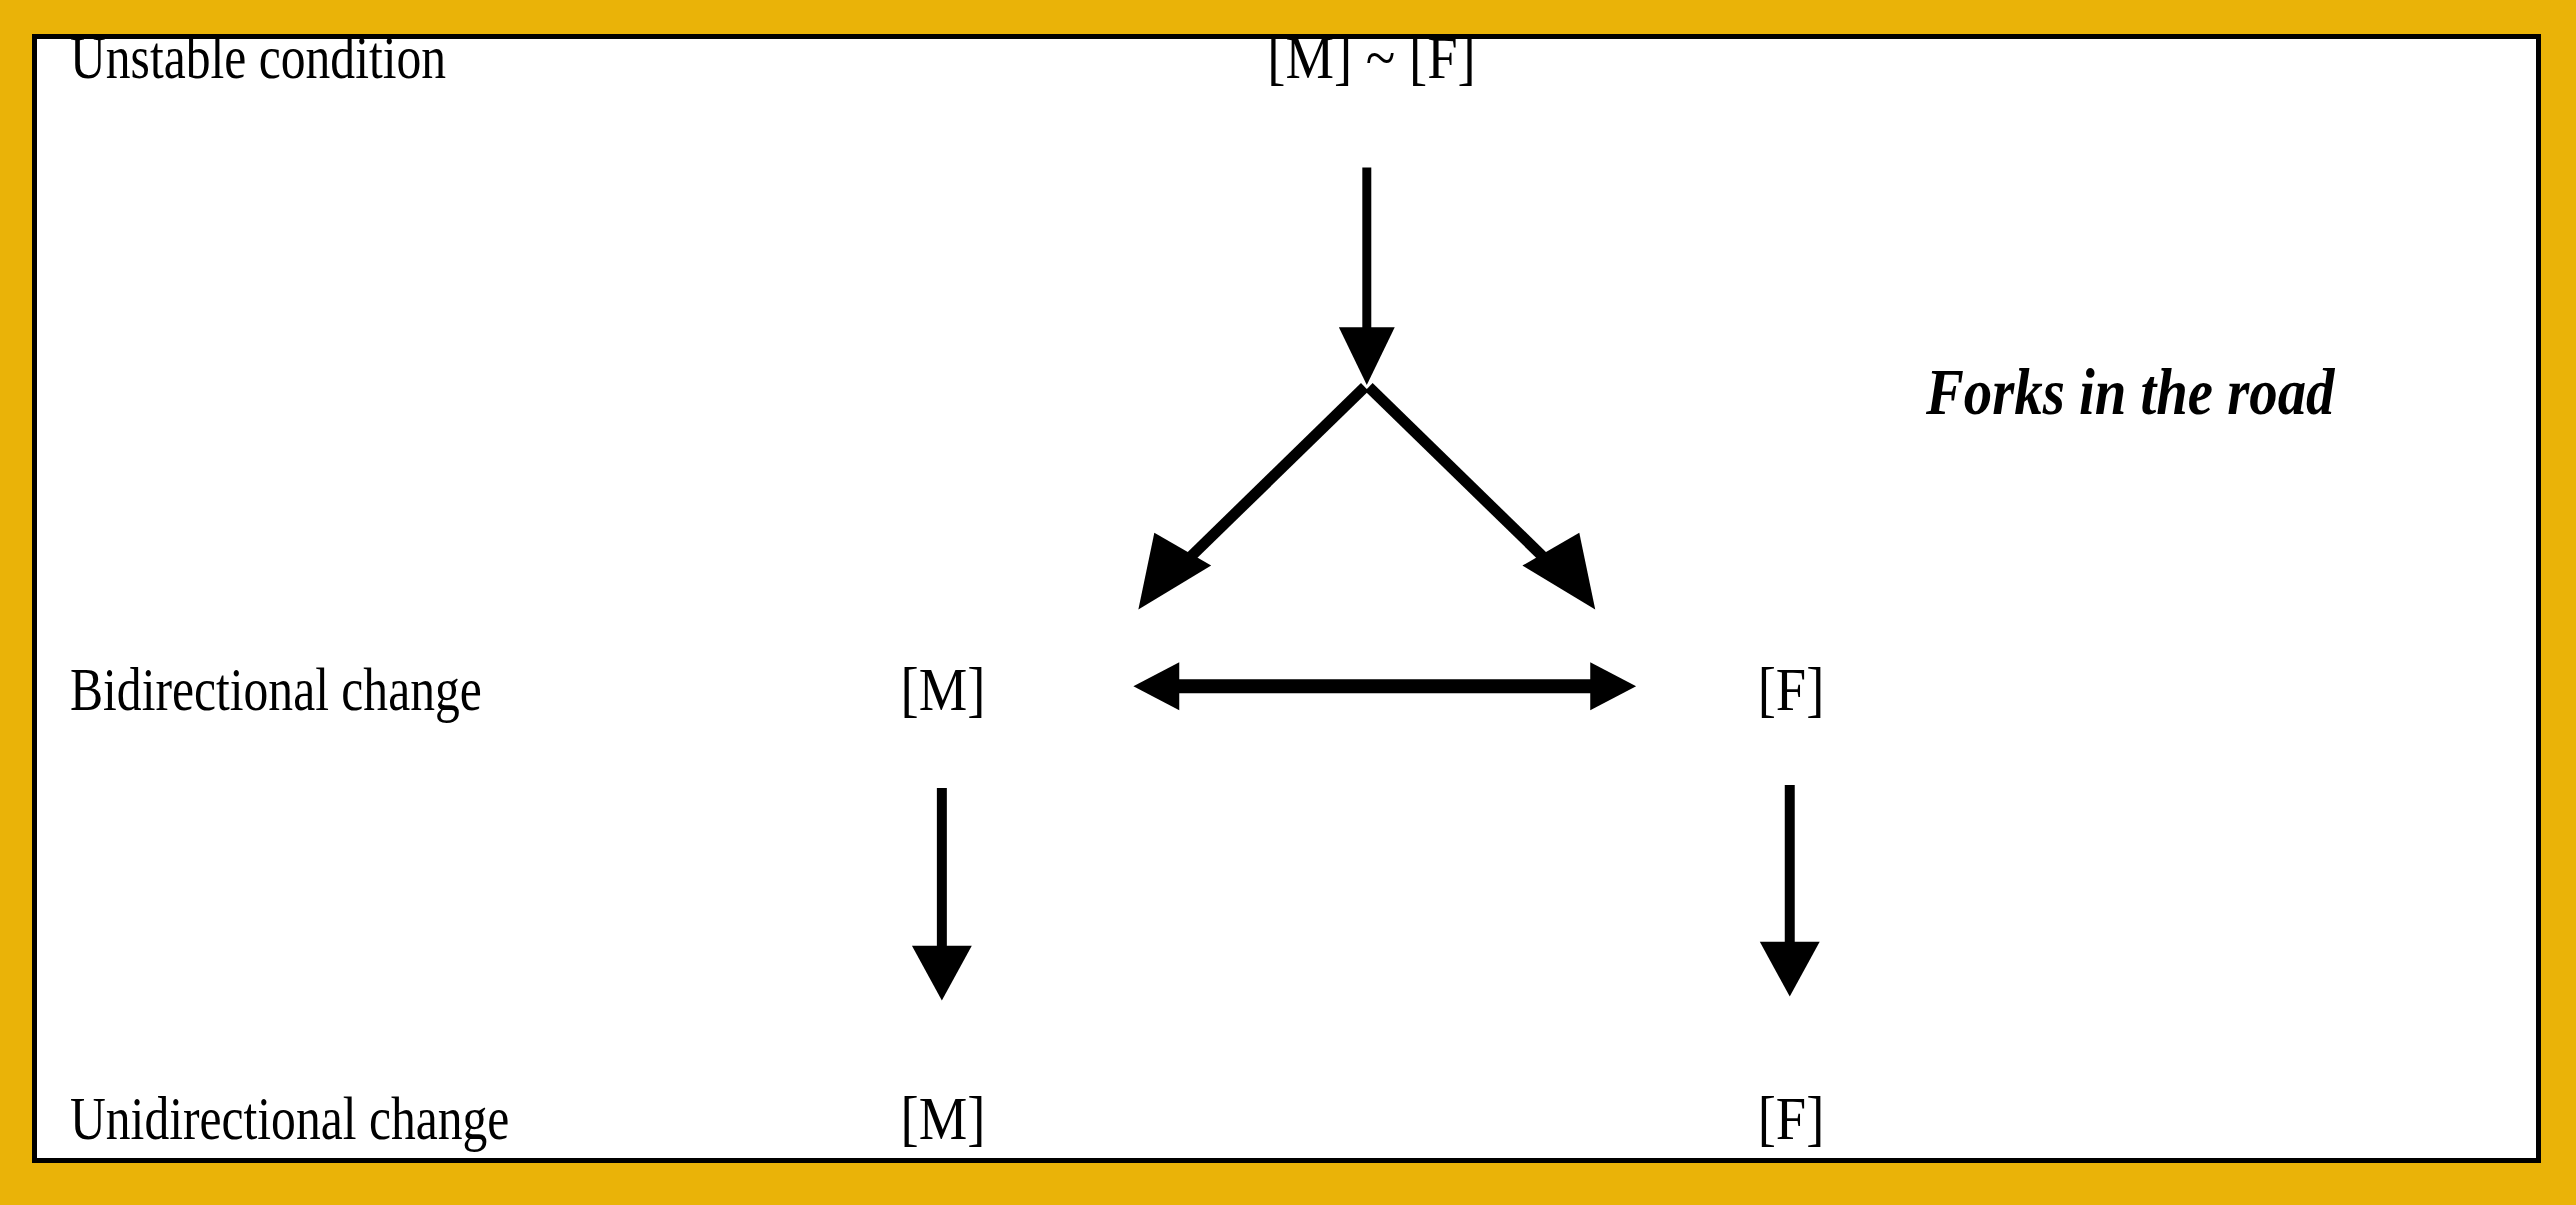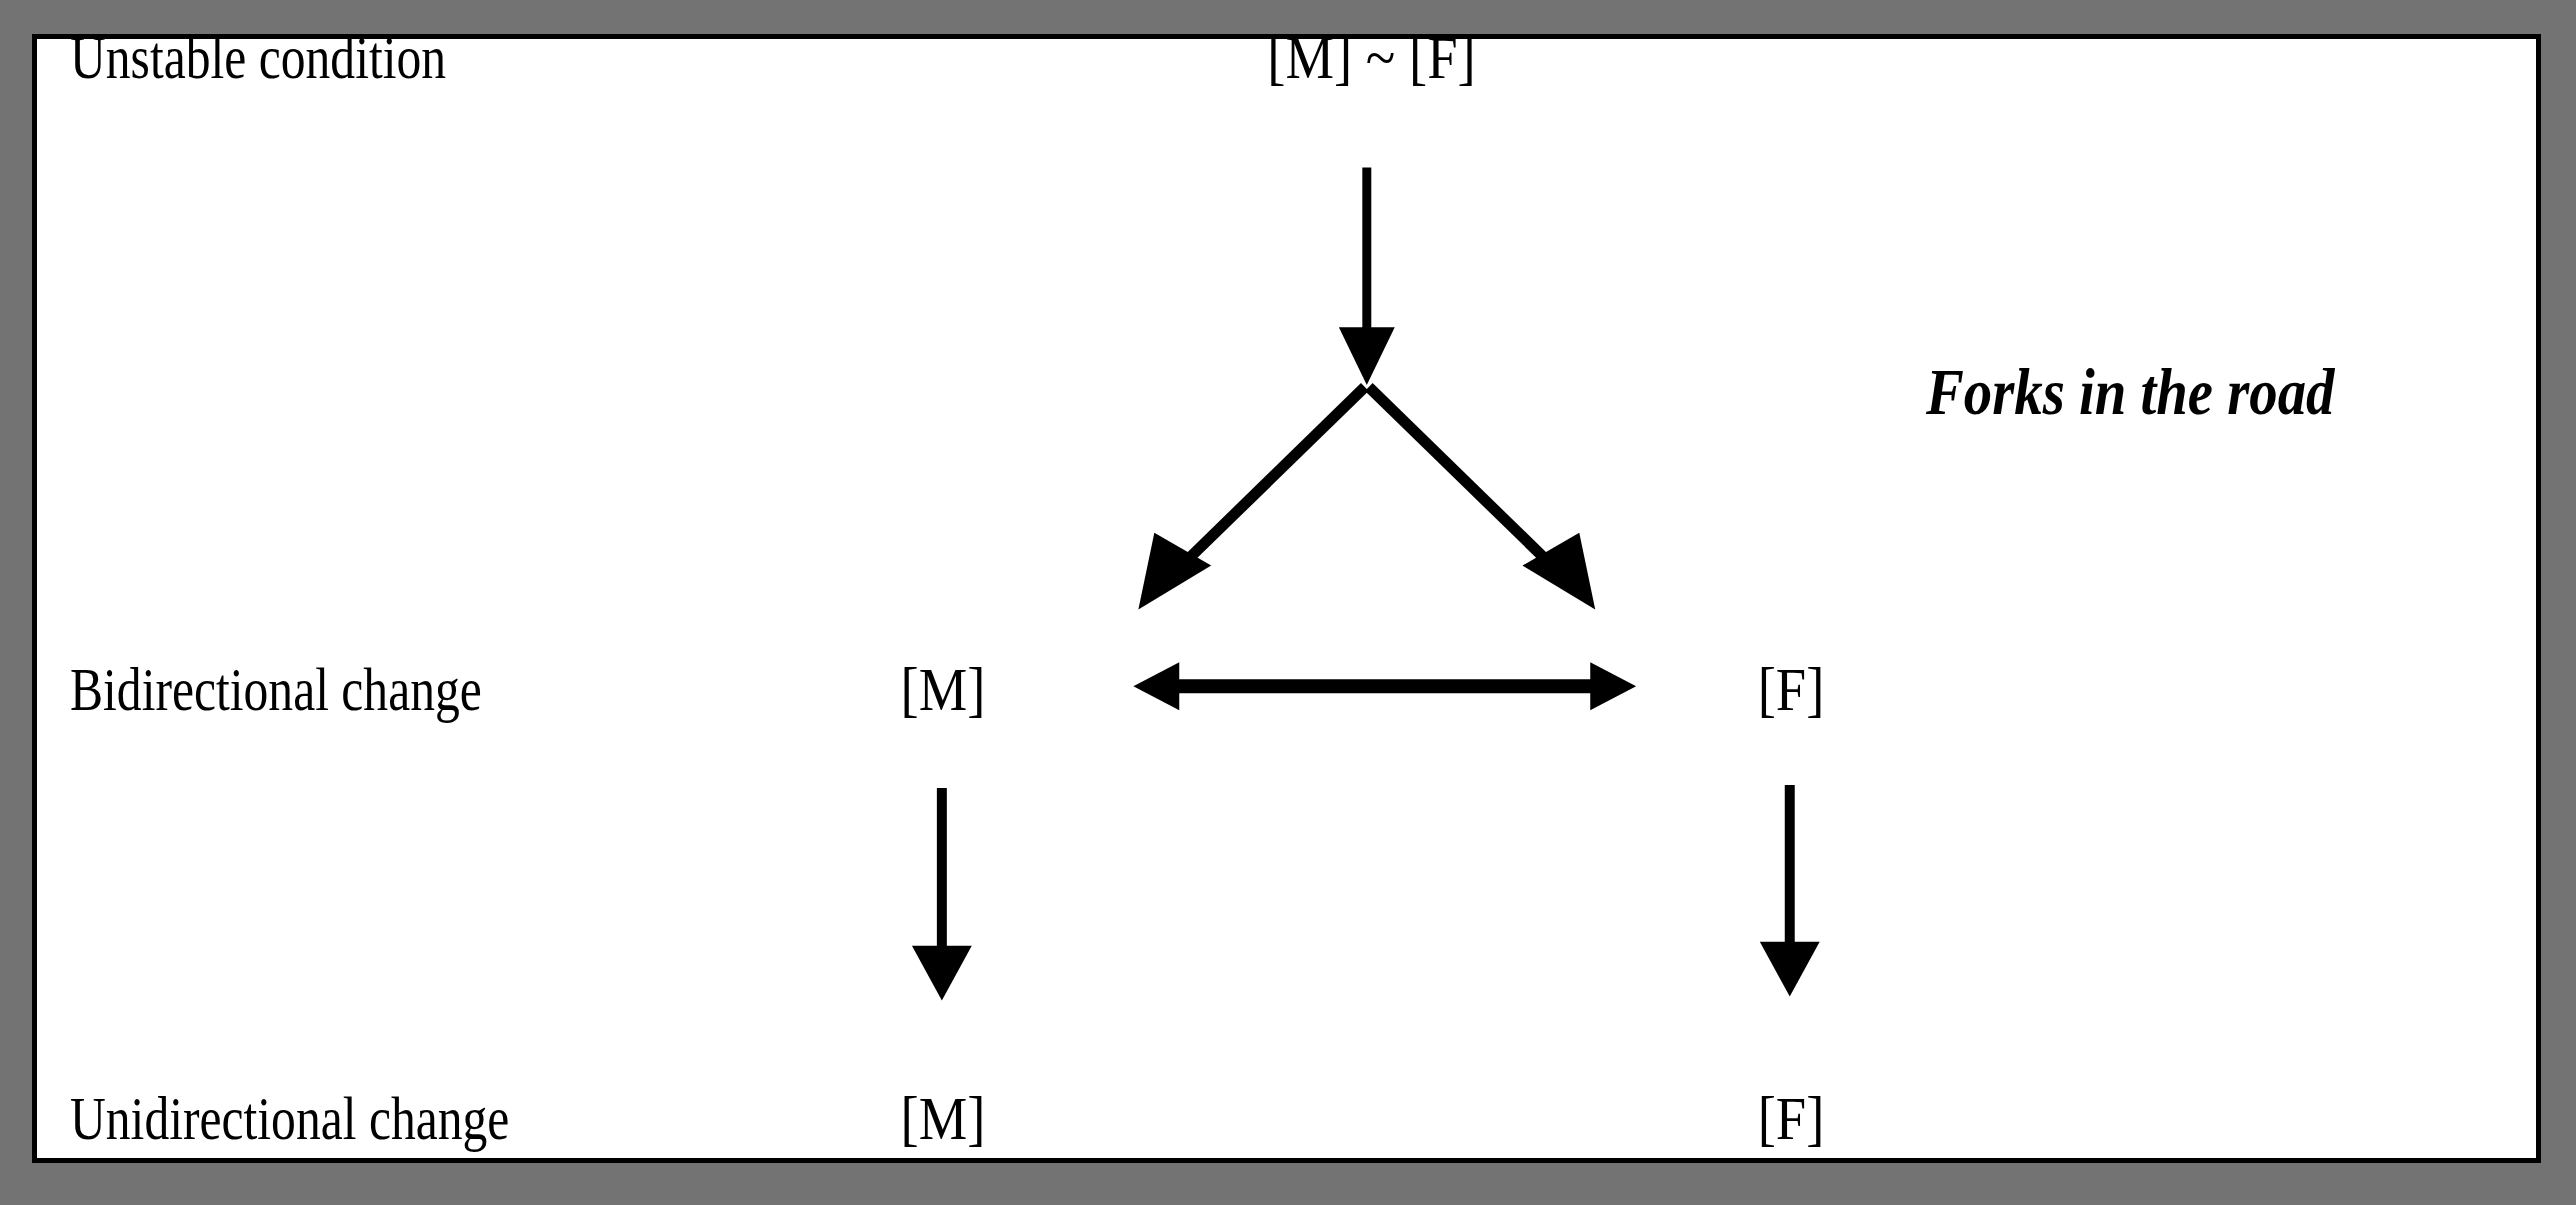--- a/index.html
+++ b/index.html
@@ -4,21 +4,21 @@
 <style>
   html, body {
     margin: 0;
     padding: 0;
     background: #ffffff;
   }
   #page {
     position: relative;
     width: 2576px;
     height: 1205px;
-    background: #737373;
+    background: #eab308;
     overflow: hidden;
     font-family: "Liberation Serif", "DejaVu Serif", serif;
   }
   #frame {
     position: absolute;
     left: 32px;
     top: 34px;
     width: 2509px;
     height: 1129px;
     border: 5px solid #000000;

